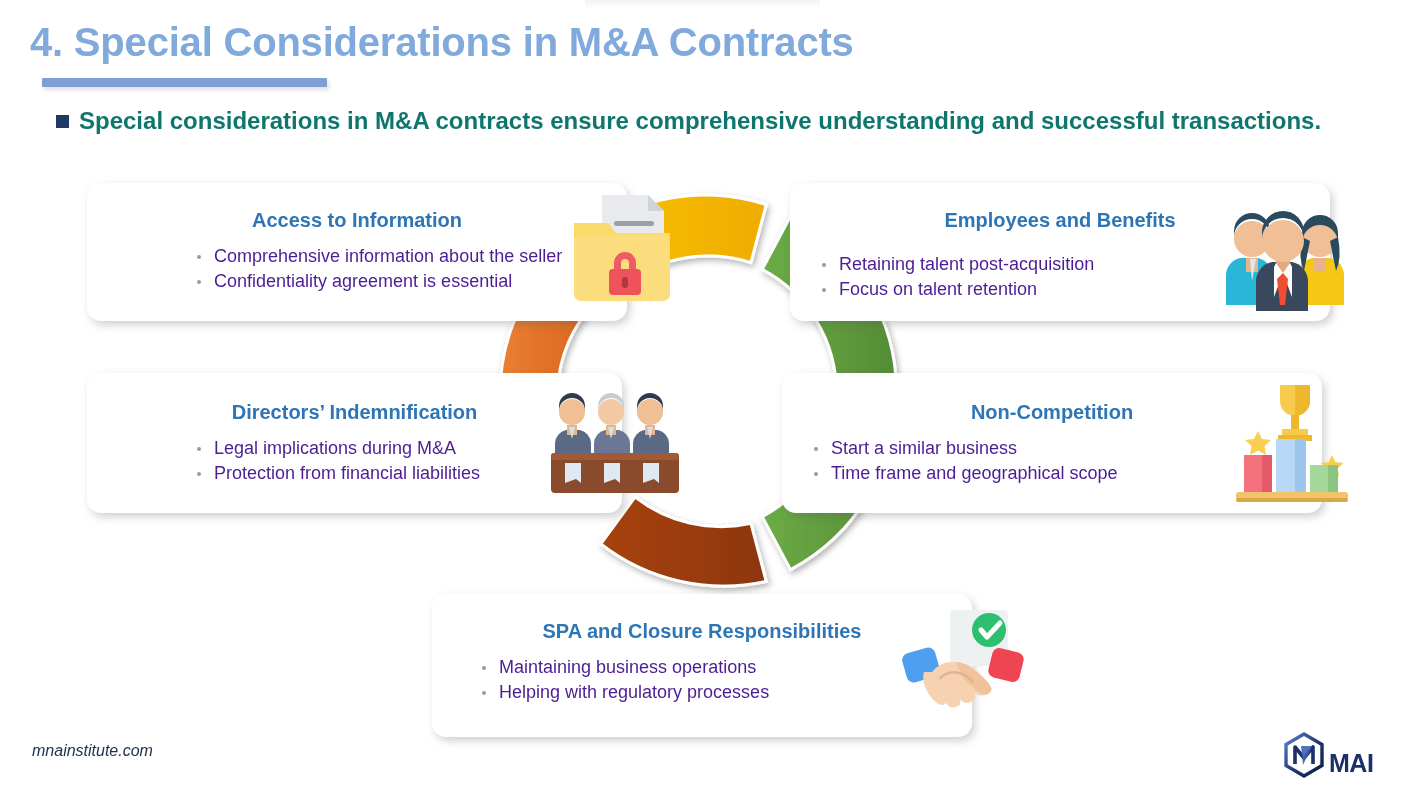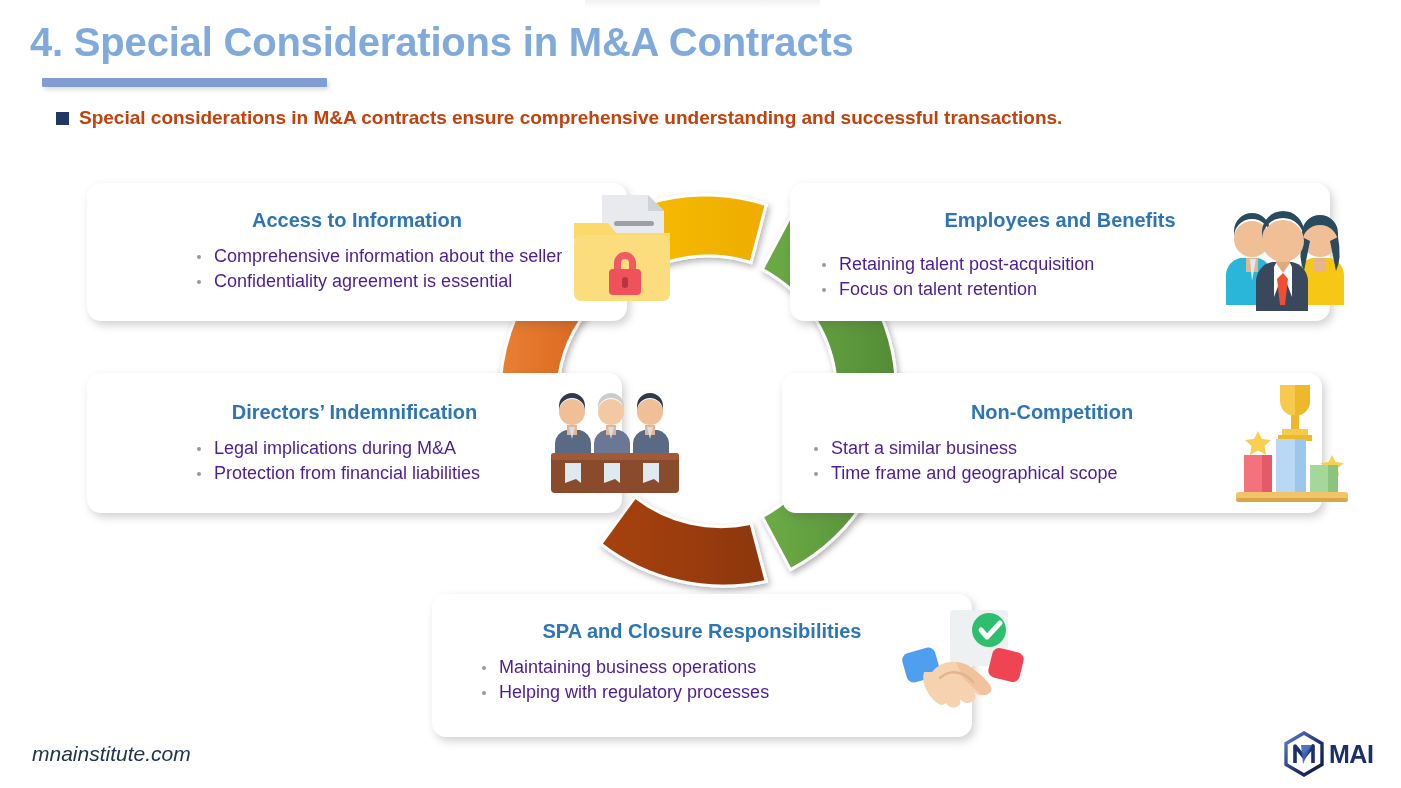--- a/index.html
+++ b/index.html
@@ -61,23 +61,23 @@
     gap: 10px;
     white-space: nowrap;
   }
   .subtitle-bullet {
     width: 13px;
     height: 13px;
     background: #1f3864;
     flex: none;
   }
   .subtitle-text {
-    font-size: 19px;
+    font-size: 24px;
     font-weight: bold;
-    color: #c2410c;
+    color: #0f766e;
   }
 
   
   .ring {
     position: absolute;
     left: 445px;
     top: 168px;
     width: 510px;
     height: 440px;
   }
@@ -151,31 +151,31 @@
   #icon-board    { left: 462px; top: 10px; width: 132px; height: 120px; }
   #icon-podium   { left: 450px; top: 6px;  width: 120px; height: 128px; }
   #icon-handshake{ left: 470px; top: 14px; width: 122px; height: 118px; }
 
   
   .footer-url {
     position: absolute;
     left: 32px;
     top: 742px;
     font-style: italic;
-    font-size: 21px;
+    font-size: 16px;
     color: #21344f;
   }
   .logo {
     position: absolute;
     left: 1281px;
     top: 730px;
     width: 108px;
     height: 48px;
     display: flex;
-    align-items: center;
+    align-items: flex-end;
     gap: 2px;
   }
   .logo-text {
     font-size: 25px;
     font-weight: bold;
     color: #1b2f6b;
     letter-spacing: -0.5px;
   }
 </style>
 </head>

